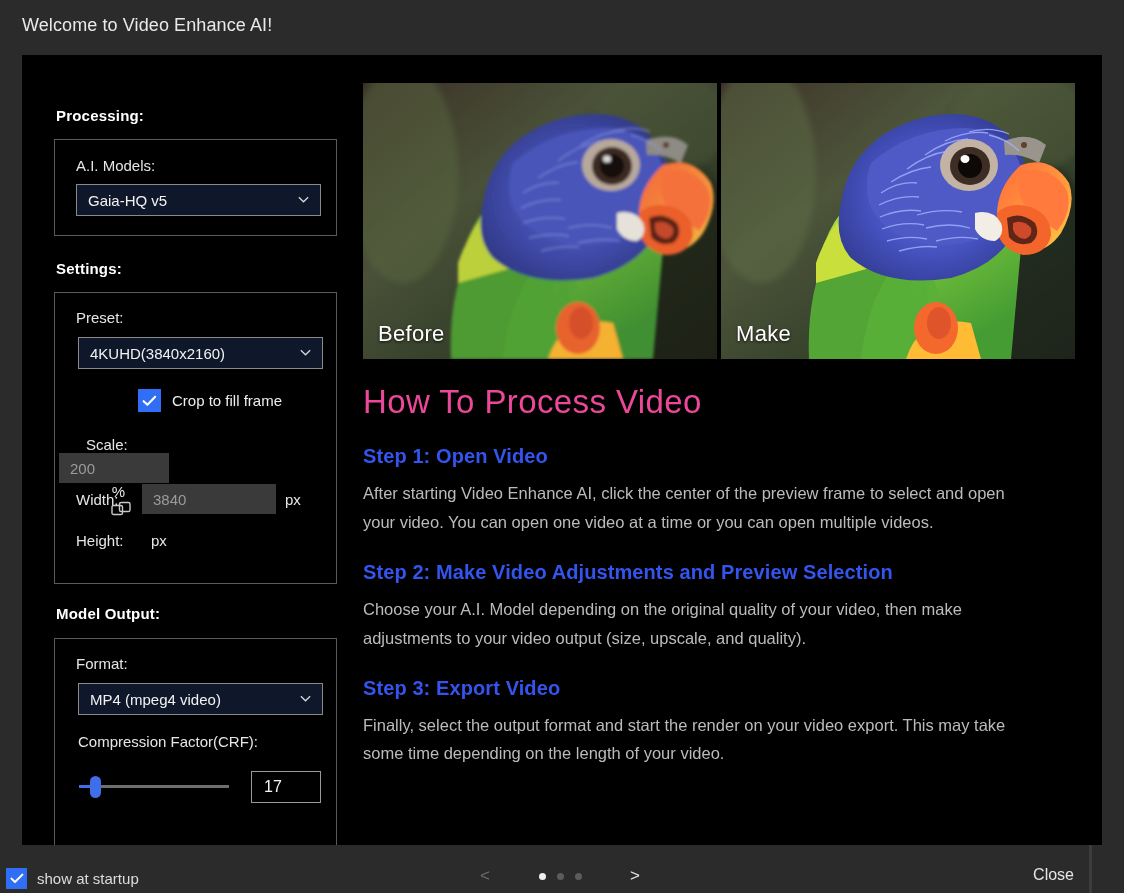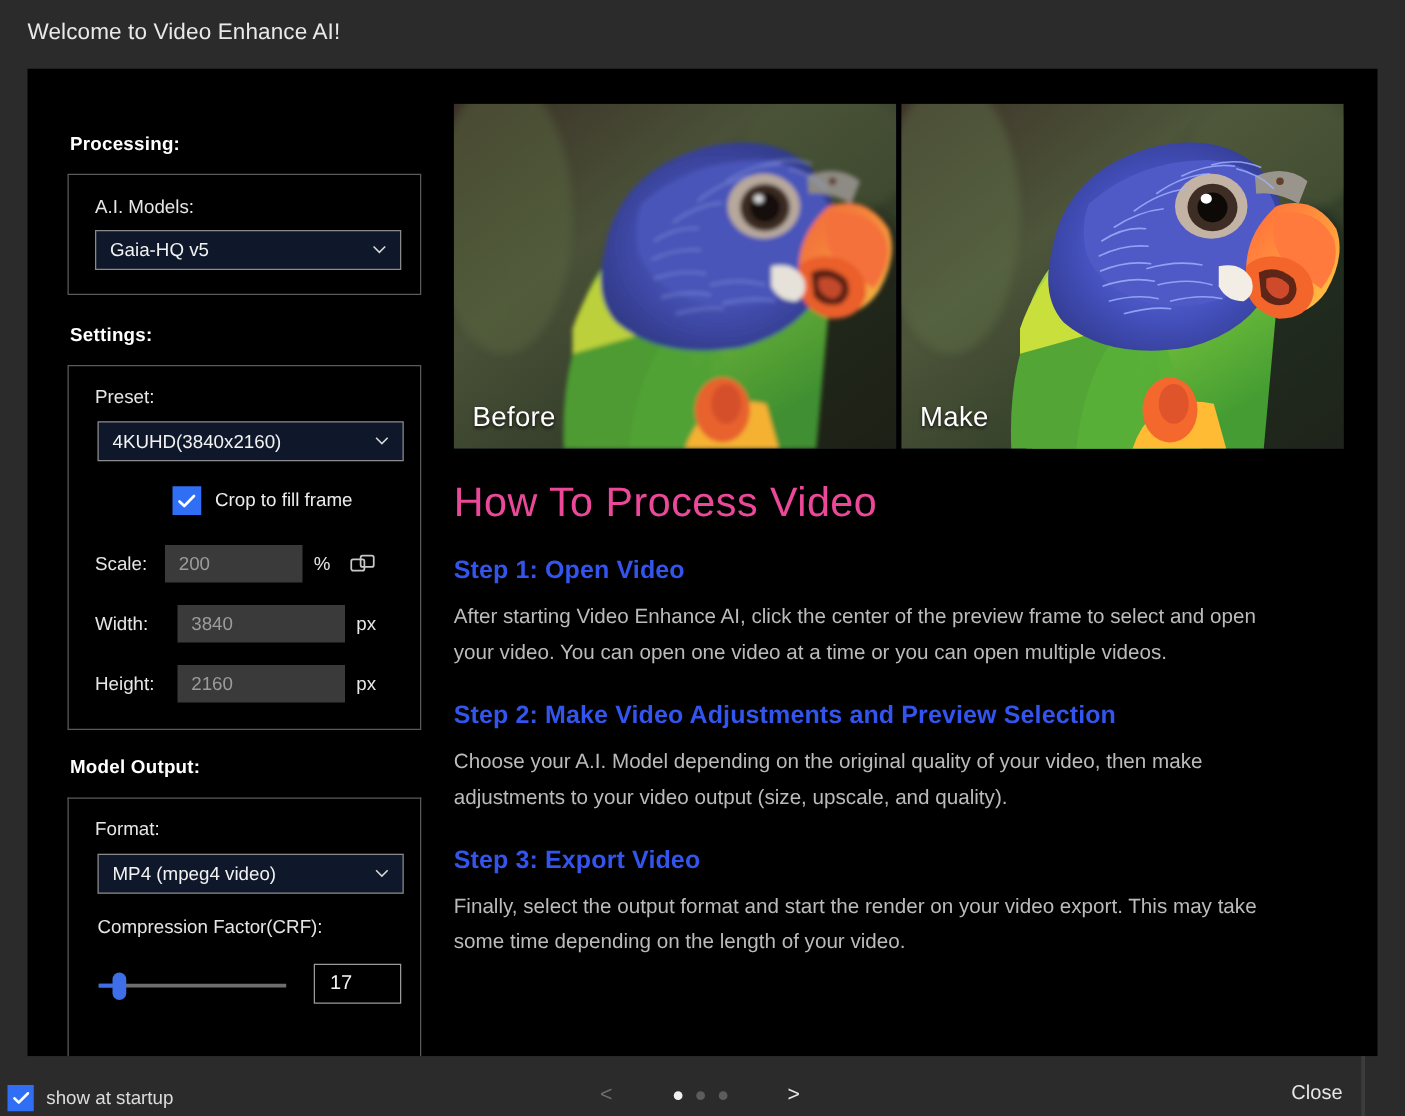--- a/index.html
+++ b/index.html
@@ -109,21 +109,21 @@
     display: flex; align-items: center; padding-left: 12px;
     font-size: 16px; color: #f5f5f5;
   }
 
   
   .right-col { position: absolute; left: 341px; top: 28px; width: 712px; }
 
   .previews { position: relative; width: 712px; height: 276px; display: flex; gap: 4px; }
   .preview {
     position: relative; width: 354px; height: 276px; overflow: hidden;
-    background: #0f172a;
+    background: #d946ef;
   }
   .preview svg { display: block; width: 354px; height: 276px; }
   .preview-label {
     position: absolute; left: 15px; bottom: 12px;
     font-size: 22px; color: #ffffff;
     text-shadow: 0 1px 3px rgba(0,0,0,0.8);
     letter-spacing: 0.3px;
   }
 
   .howto-title {
@@ -220,41 +220,40 @@
 
         <div style="position:absolute; left:83px; top:96px; display:flex; align-items:center; gap:11px;">
           <span class="cbox">
             <svg width="15" height="12" viewBox="0 0 15 12">
               <path d="M1.6 6.2 L5.4 9.8 L13.2 1.8" stroke="#ffffff" stroke-width="2.1" fill="none" stroke-linecap="round" stroke-linejoin="round"></path>
             </svg>
           </span>
           <span class="cb-label">Crop to fill frame</span>
         </div>
 
-        <div style="position:absolute; left:21px; top:143px; display:flex; align-items:center;">
+        <div style="position:absolute; left:4px; top:143px; display:flex; align-items:center;flex-direction:column;">
           <span class="field-label" style="width:56px;">Scale:</span>
           <span class="num-input" style="width:110px;">200</span>
           <span class="unit" style="margin-left:9px;">%</span>
           <span class="link-icon" style="margin-left:16px;">
             <svg width="22" height="18" viewBox="0 0 22 18">
               <rect x="1" y="5.5" width="10.5" height="9" rx="1.6" stroke="#c8c8c8" stroke-width="1.4" fill="none"></rect>
               <rect x="8.5" y="2.5" width="10.5" height="9" rx="1.6" stroke="#c8c8c8" stroke-width="1.4" fill="none"></rect>
             </svg>
           </span>
         </div>
 
         <div style="position:absolute; left:21px; top:191px; display:flex; align-items:center;">
           <span class="field-label" style="width:66px;">Width:</span>
           <span class="num-input" style="width:134px;">3840</span>
           <span class="unit" style="margin-left:9px;">px</span>
         </div>
 
         <div style="position:absolute; left:21px; top:239px; display:flex; align-items:center;">
           <span class="field-label" style="width:66px;">Height:</span>
-          <span class="num-input" style="width:134px;">2160</span>
           <span class="unit" style="margin-left:9px;">px</span>
         </div>
       </div>
 
       <div style="position:absolute; left:0; top:550px;">
         <span class="sec-title">Model Output:</span>
       </div>
       <div class="group-box" style="position:absolute; left:-2px; top:583px; width:283px; height:207px; border-bottom:none;">
 
         <div class="field-label" style="position:absolute; left:21px; top:16px;">Format:</div>
@@ -263,21 +262,21 @@
           <span class="dd-text">MP4 (mpeg4 video)</span>
           <span class="chev">
             <svg viewBox="0 0 14 14">
                 <path d="M2 4.5 L7 9.5 L12 4.5" stroke="#d6d6d6" stroke-width="1.4" fill="none"></path>
               </svg>
           </span>
         </div>
 
         <div class="field-label" style="position:absolute; left:23px; top:94px;">Compression Factor(CRF):</div>
 
-        <div style="position:absolute; left:24px; top:132px; display:flex; align-items:flex-end; gap:22px;">
+        <div style="position:absolute; left:24px; top:132px; display:flex; align-items:flex-start; gap:22px;">
           <span class="slider-wrap">
             <span class="slider-track"></span>
             <span class="slider-fill"></span>
             <span class="slider-handle"></span>
           </span>
           <span class="crf-box">17</span>
         </div>
       </div>
     </div>
 

